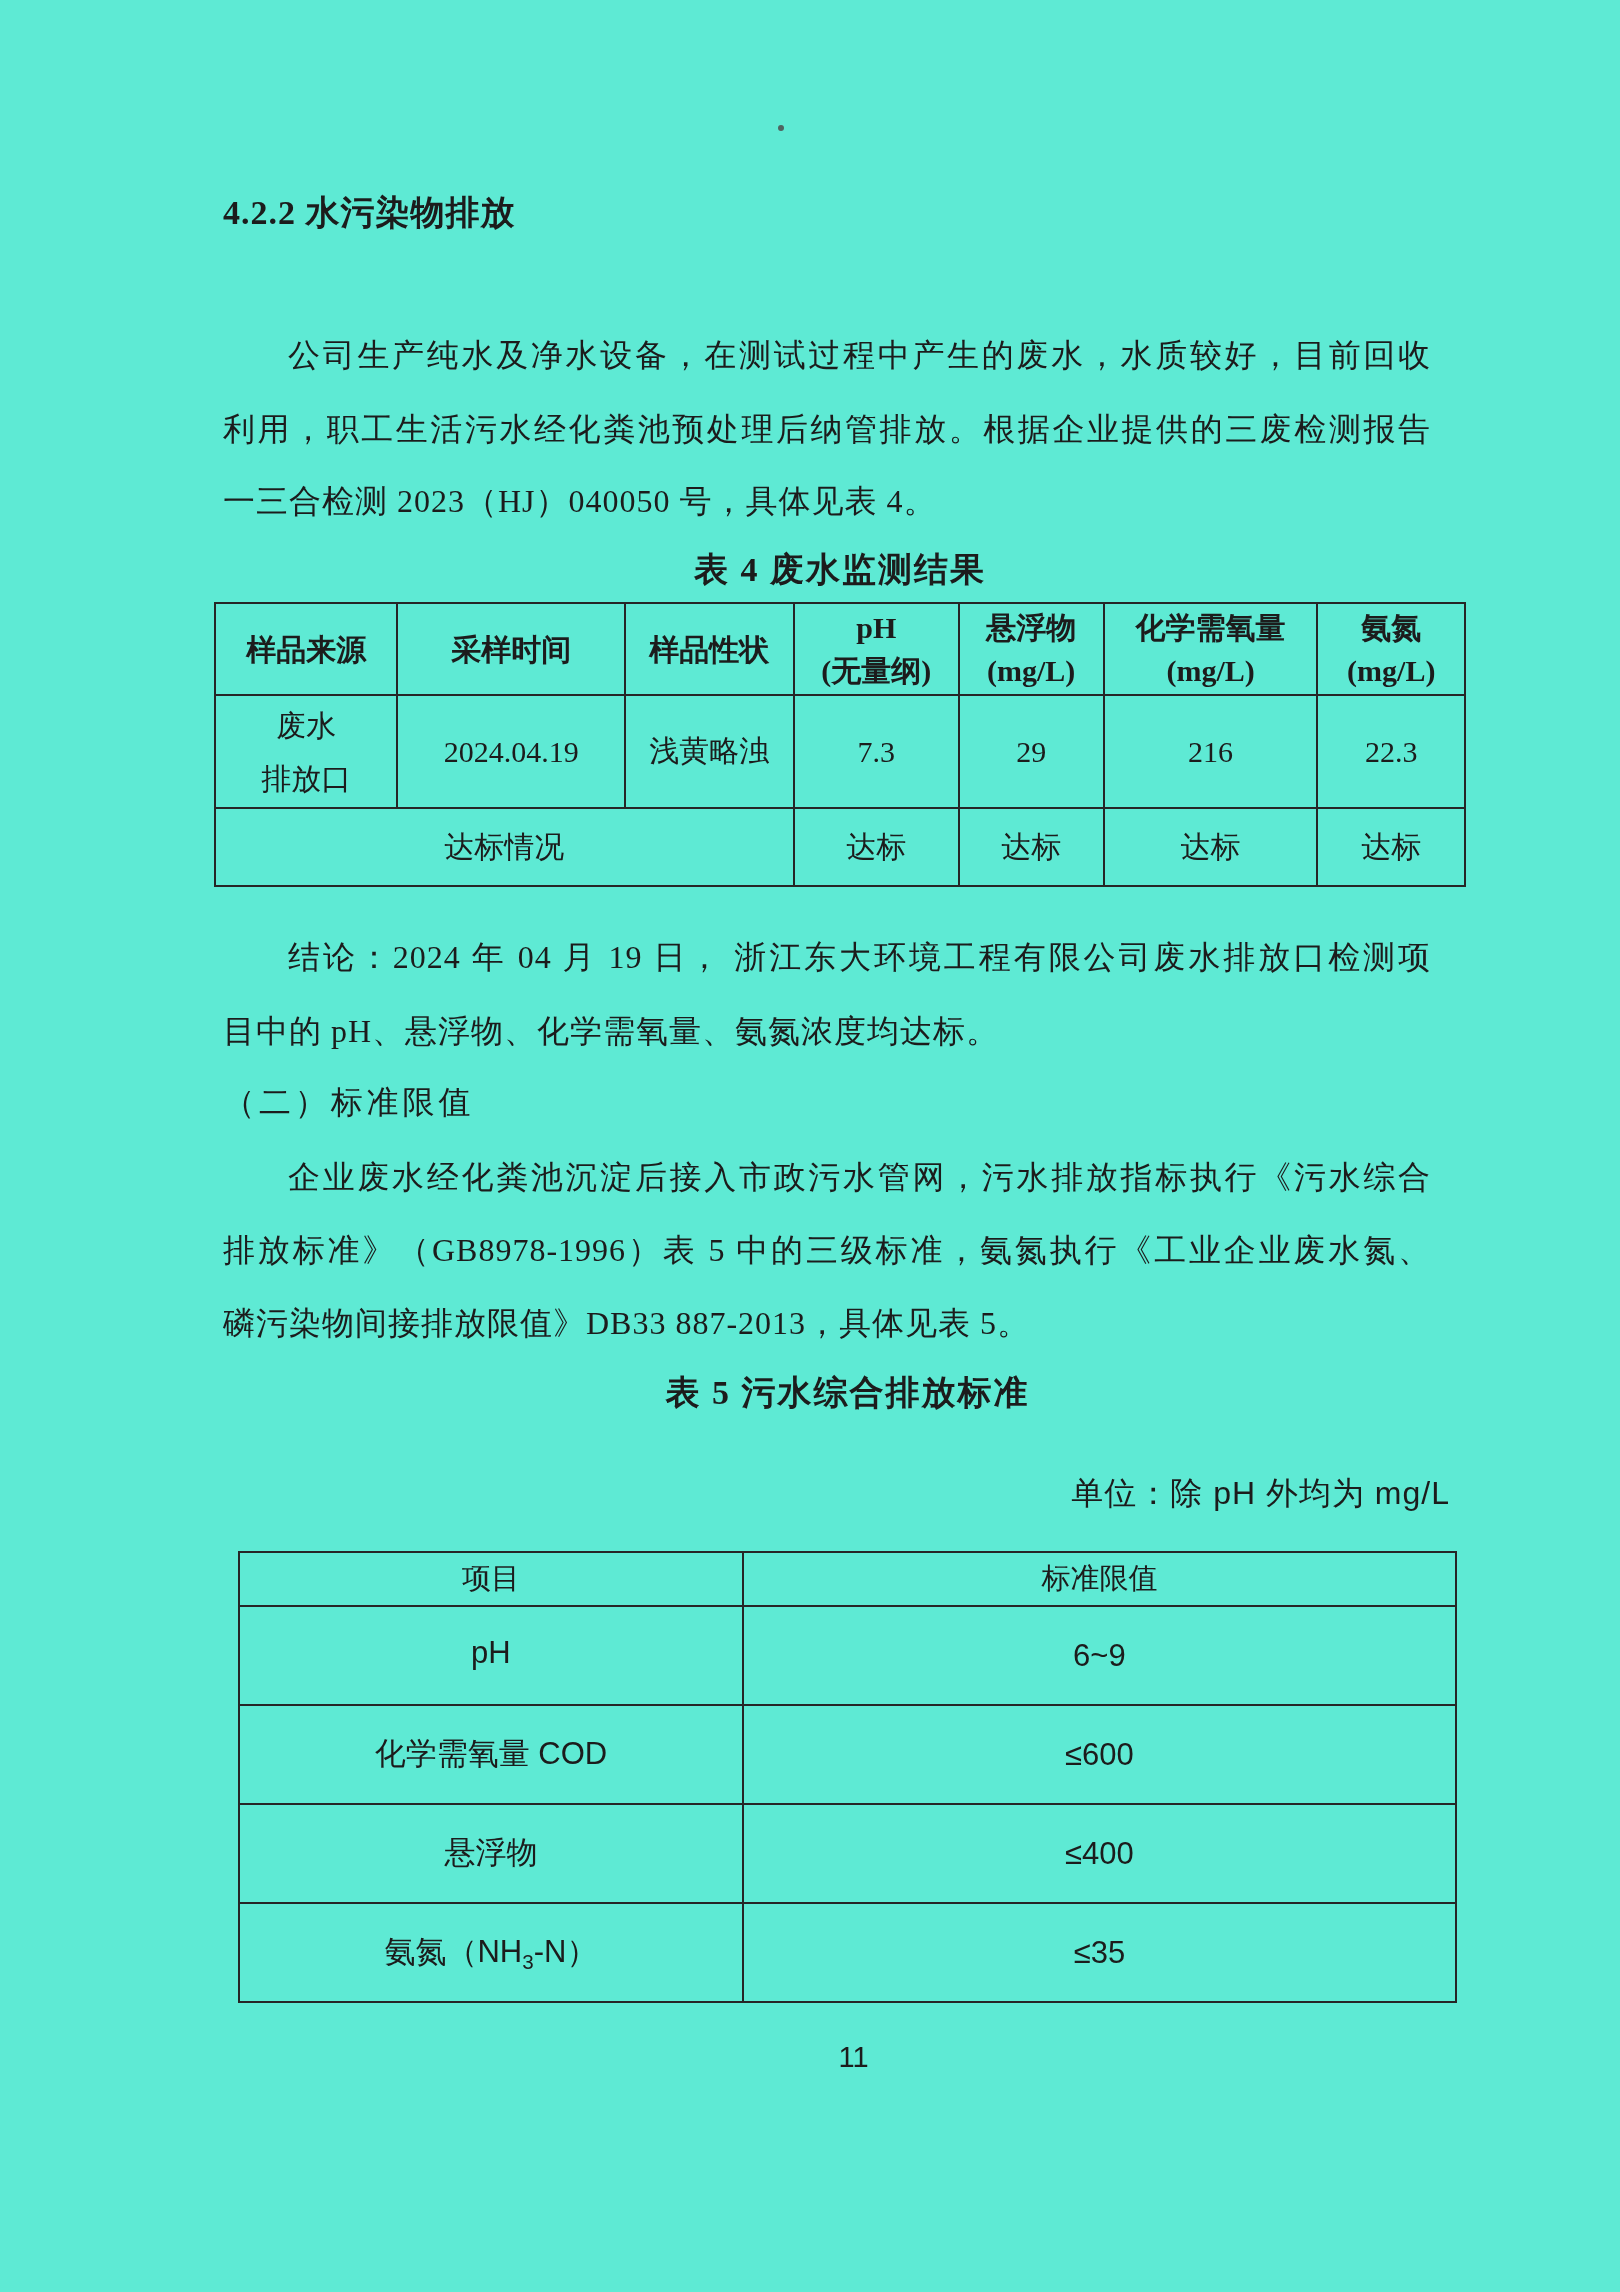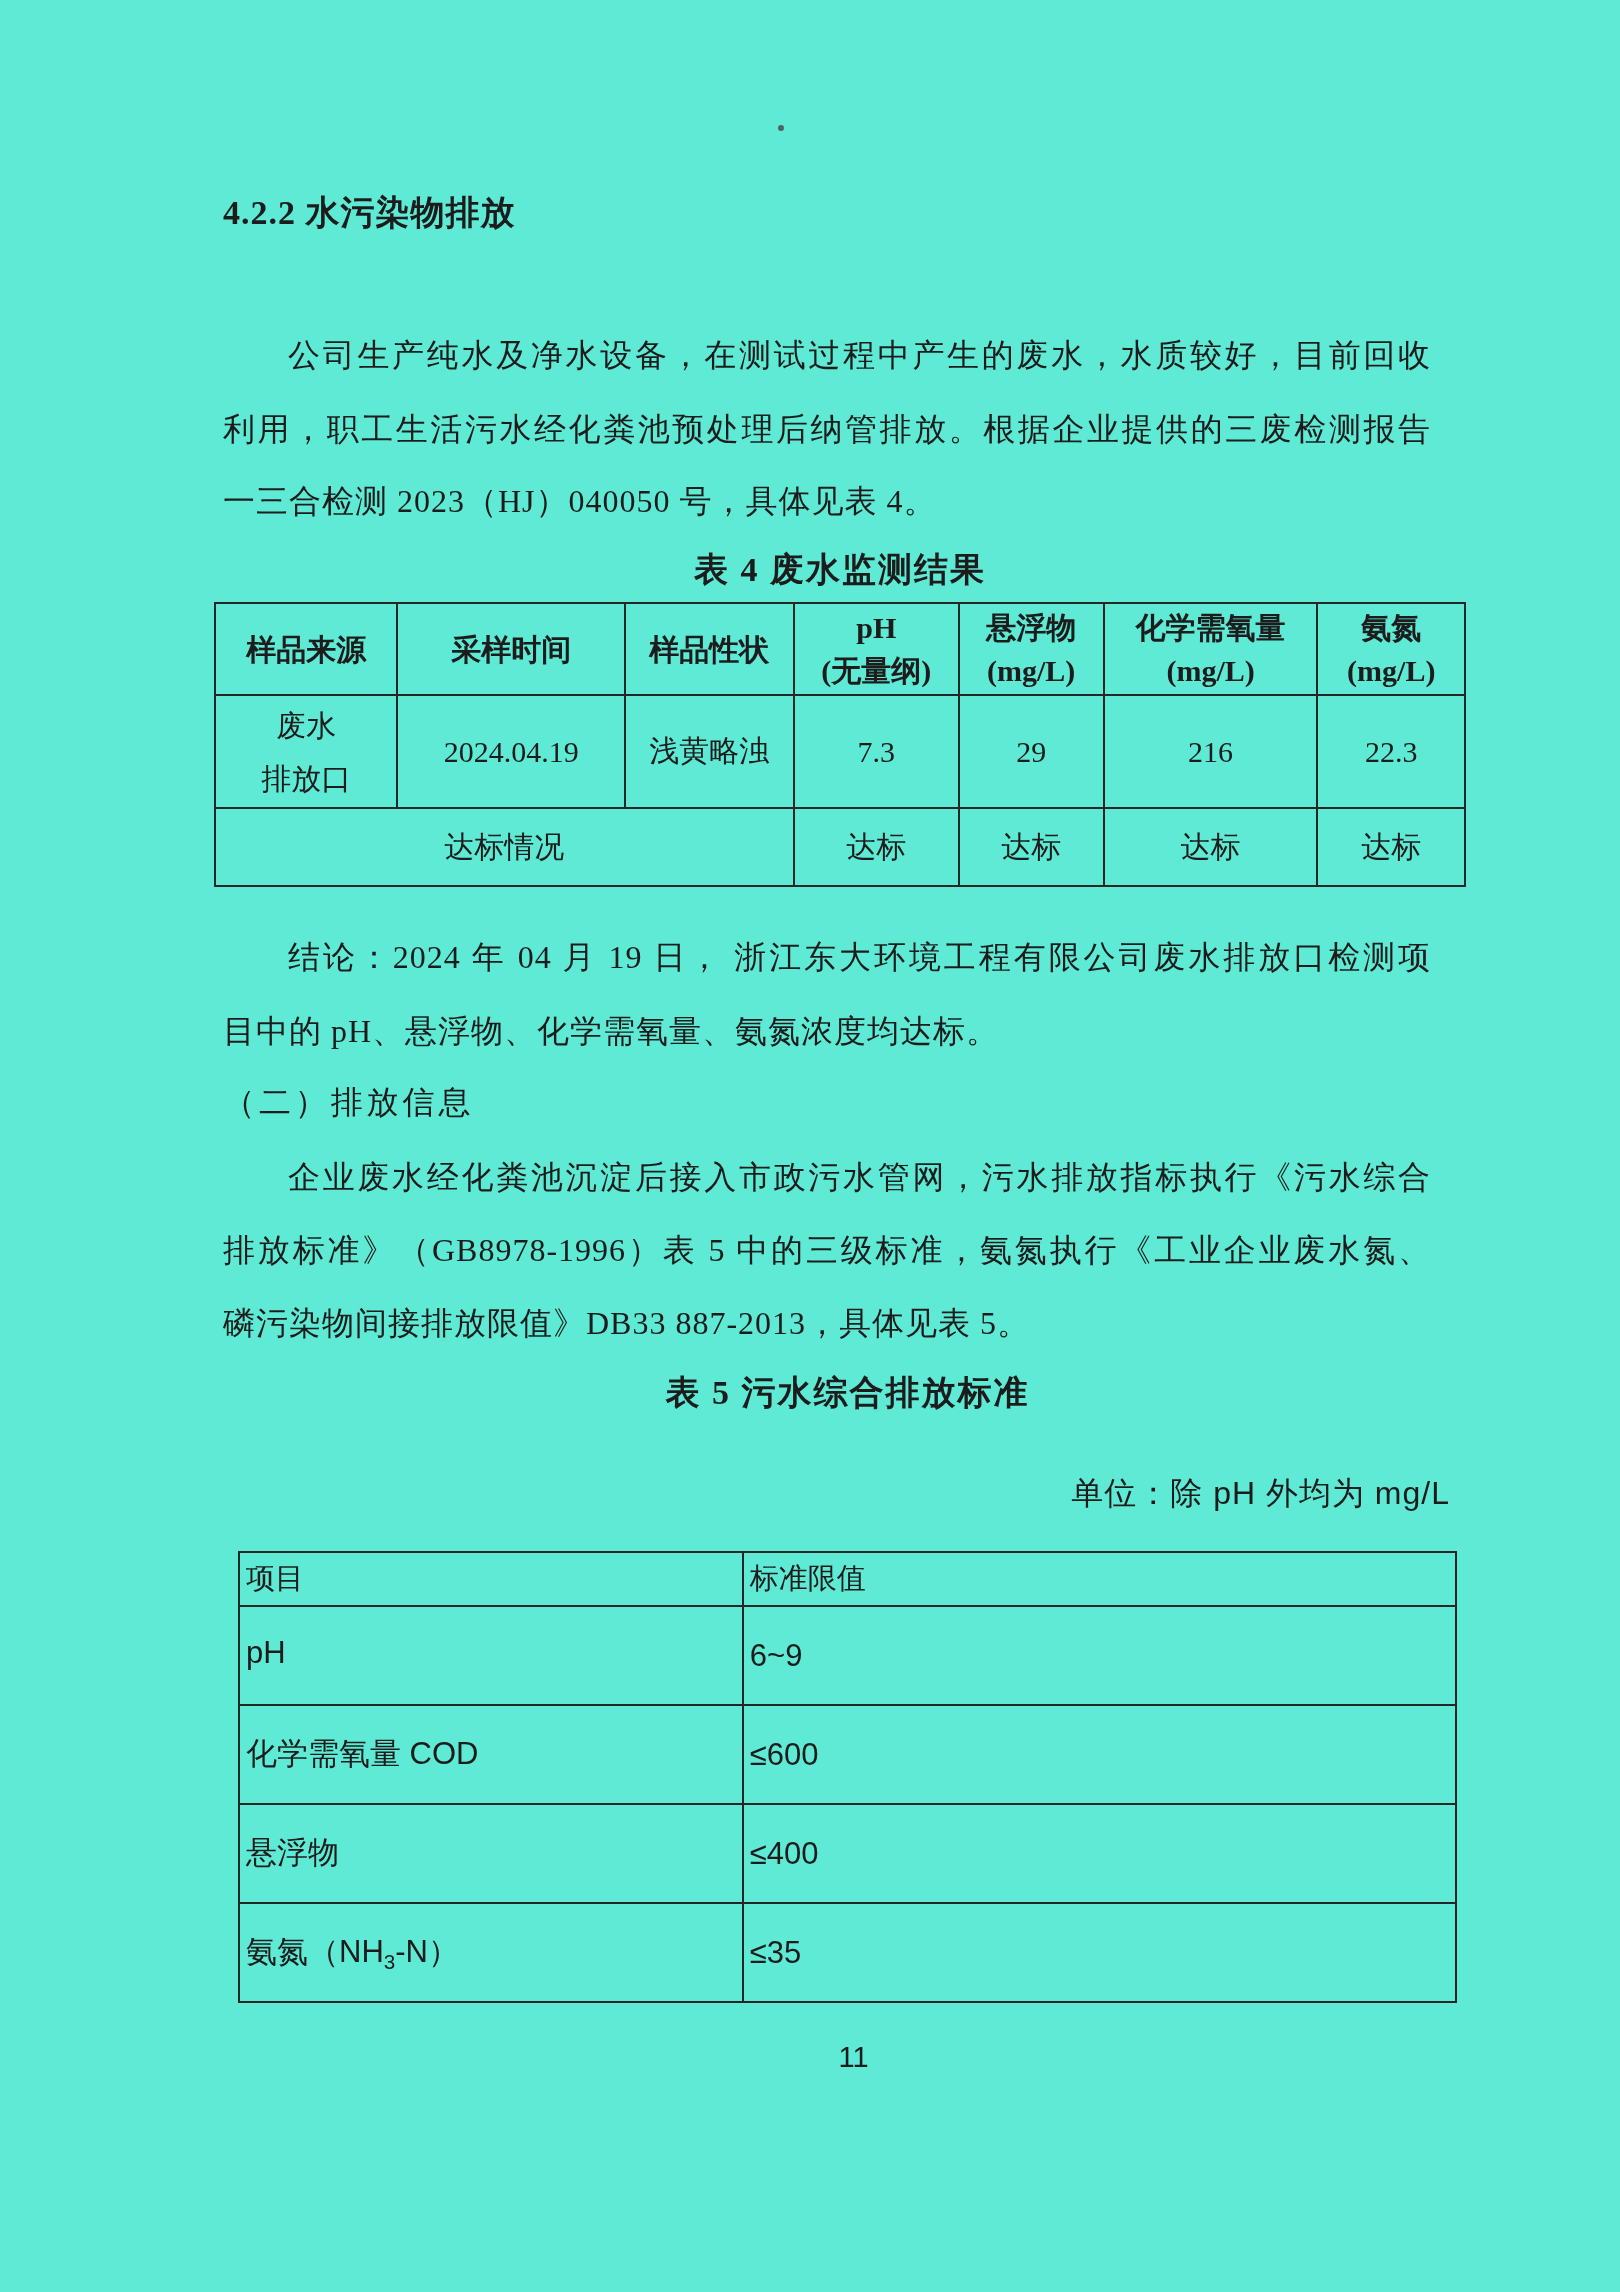--- a/index.html
+++ b/index.html
@@ -55,21 +55,21 @@
   .t4 .crow{height:78px;}
   
   .t5{
     position:absolute;left:238px;top:1551px;width:1219px;
     border:2.9px solid #262626;
     font-family:"Liberation Sans","DejaVu Sans",sans-serif;
     font-size:31px;
   }
   .t5 th,.t5 td{
     border:2px solid #262626;
-    text-align:left;vertical-align:middle;
+    text-align:center;vertical-align:middle;
     padding:6px;overflow:hidden;
   }
   .t5 .hrow{height:49px;}
   .t5 .hrow th{font-weight:normal;font-size:29px;}
   .t5 .drow{height:99px;}
   .t5 sub{font-size:20.6px;}
   .unit-note{
     position:absolute;left:238px;top:1472px;width:1212px;
     text-align:right;
     font-family:"Liberation Sans","DejaVu Sans",sans-serif;
@@ -153,21 +153,21 @@
       <td>达标</td>
       <td>达标</td>
       <td>达标</td>
     </tr>
   </tbody>
     </table>
 
   <div class="bodyline full indent" style="top:937px;">结论：2024 年 04 月 19 日， 浙江东大环境工程有限公司废水排放口检测项</div>
   <div class="bodyline" style="top:1011px;">目中的 pH、悬浮物、化学需氧量、氨氮浓度均达标。</div>
 
-  <div class="bodyline subhead" style="top:1082px;">（二）排放信息</div>
+  <div class="bodyline subhead" style="top:1082px;">（二）标准限值</div>
 
   <div class="bodyline full indent" style="top:1157px;">企业废水经化粪池沉淀后接入市政污水管网，污水排放指标执行《污水综合</div>
   <div class="bodyline full" style="top:1230px;">排放标准》（GB8978-1996）表 5 中的三级标准，氨氮执行《工业企业废水氮、</div>
   <div class="bodyline" style="top:1303px;">磷污染物间接排放限值》DB33 887-2013，具体见表 5。</div>
 
   <div class="tbl-title" style="left:238px;top:1370px;width:1219px;">表 5 污水综合排放标准</div>
 
   <div class="unit-note">单位：除 pH 外均为 mg/L</div>
 
   <table class="t5">

